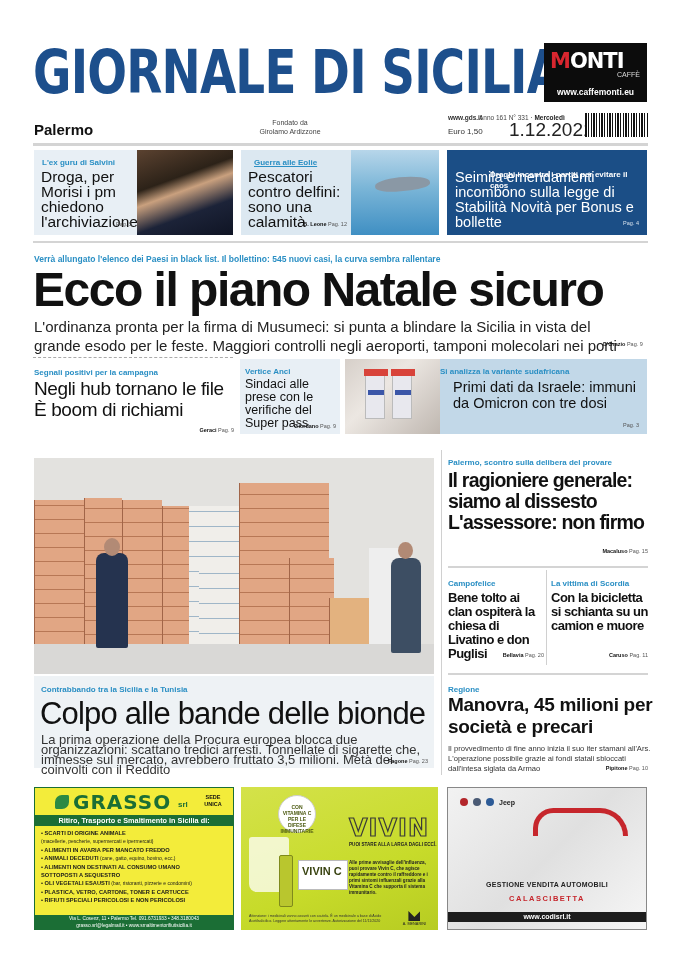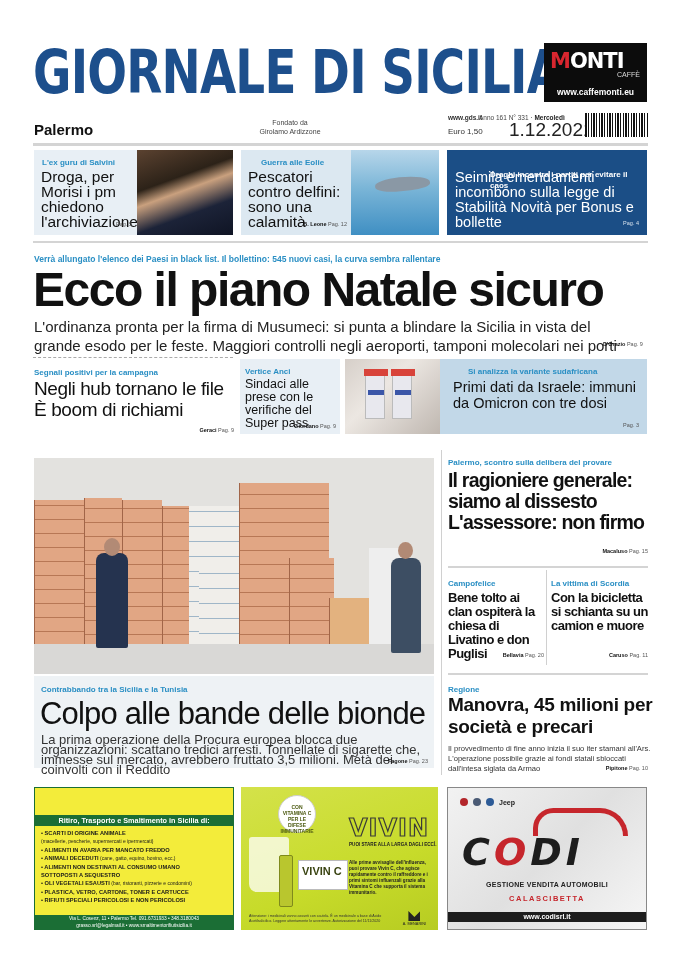--- a/index.html
+++ b/index.html
@@ -158,21 +158,21 @@
 <div class="abs rule" style="top:143px; width:615px;"></div>
 
 <div class="abs teaser" style="left:34px; top:150px; width:103px; height:85px;">
   <div class="abs kicker" style="left:8px; top:7px;">L'ex guru di Salvini</div>
   <div class="abs t-body" style="left:7px; top:19px; width:96px;">Droga, per Morisi i pm chiedono l'archiviazione</div>
   <div class="abs pag" style="right:5px; top:71px;">Pag. 5</div>
 </div>
 <div class="abs photo-man" style="left:137px; top:150px; width:96px; height:85px;"></div>
 
 <div class="abs teaser" style="left:241px; top:150px; width:110px; height:85px; background:#dce8f1;">
-  <div class="abs kicker" style="left:20px; top:7px;">Guerra alle Eolie</div>
+  <div class="abs kicker" style="left:13px; top:7px;text-decoration:underline;">Guerra alle Eolie</div>
   <div class="abs t-body" style="left:7px; top:19px; width:100px;">Pescatori contro delfini: sono una calamità</div>
   <div class="abs pag" style="right:4px; top:71px;"><b>B. Leone</b> <span>Pag. 12</span></div>
 </div>
 <div class="abs photo-dolphin" style="left:351px; top:150px; width:88px; height:85px;">
     <div class="dolphin"></div>
   </div>
 
 <div class="abs blue-box" style="left:447px; top:150px; width:200px; height:85px;">
   <div class="abs kicker" style="left:8px; top:19px;margin-left:35px;">Draghi incontra i partiti per evitare il caos</div>
   <div class="abs t-body" style="left:8px; top:20px; width:190px;">Seimila emendamenti incombono sulla legge di Stabilità Novità per Bonus e bollette</div>
@@ -195,21 +195,21 @@
   <div class="abs t-body" style="left:5px; top:19px; width:95px; font-size:12.5px; line-height:13px;">Sindaci alle prese con le verifiche del Super pass</div>
   <div class="abs pag" style="right:4px; top:64px;"><b>Giordano</b> <span>Pag. 9</span></div>
 </div>
 
 <div class="abs vaccine">
   <div class="vial" style="left:20px;"></div>
   <div class="vial" style="left:47px;"></div>
 </div>
 
 <div class="abs israel">
-  <div class="abs kicker" style="left:28px; top:7px;">Si analizza la variante sudafricana</div>
+  <div class="abs kicker" style="left:0; top:7px;">Si analizza la variante sudafricana</div>
   <div class="abs t-body" style="left:13px; top:20px; width:190px; font-size:14.5px; line-height:16px;">Primi dati da Israele: immuni da Omicron con tre dosi</div>
   <div class="abs pag" style="right:8px; top:63px;">Pag. 3</div>
 </div>
 
 <div class="abs boxes-photo">
   <div class="stack" style="left:0; top:42px; width:50px; height:145px;"></div>
   <div class="stack" style="left:50px; top:40px; width:38px; height:150px;"></div>
   <div class="stack" style="left:88px; top:42px; width:40px; height:148px;"></div>
   <div class="stack" style="left:128px; top:48px; width:60px; height:142px;"></div>
   <div class="white-stack" style="left:155px; top:48px; width:80px; height:140px;"></div>
@@ -248,20 +248,26 @@
 <div class="abs small-head" style="left:551px; top:591px; width:98px;">Con la bicicletta si schianta su un camion e muore</div>
 <div class="abs pag" style="left:590px; top:652px; width:58px;"><b>Caruso</b> <span>Pag. 11</span></div>
 <div class="abs rule" style="left:448px; top:673px; width:200px; height:2px;"></div>
 
 <div class="abs kicker reg-kicker">Regione</div>
 <div class="abs reg-head">Manovra, 45 milioni per società e precari</div>
 <div class="abs reg-sub">Il provvedimento di fine anno inizia il suo iter stamani all'Ars. L'operazione possibile grazie ai fondi statali sbloccati dall'intesa siglata da Armao</div>
 <div class="abs pag reg-pag"><b>Pipitone</b> <span>Pag. 10</span></div>
 
 <div class="abs grasso">
+  <div class="grasso-top">
+    <div class="grasso-leaf"></div>
+    <div class="grasso-name">GRASSO</div>
+    <div class="grasso-srl">srl</div>
+    <div class="grasso-sede" style="width:26px;">SEDE UNICA</div>
+  </div>
   <div class="grasso-bar">Ritiro, Trasporto e Smaltimento in Sicilia di:</div>
   <ul class="grasso-list">
     <li><b>• SCARTI DI ORIGINE ANIMALE</b><span class="sm"></span></li>
     <li><b></b><span class="sm">(macellerie, pescherie, supermercati e ipermercati)</span></li>
     <li><b>• ALIMENTI IN AVARIA PER MANCATO FREDDO</b><span class="sm"></span></li>
     <li><b>• ANIMALI DECEDUTI</b><span class="sm"> (cane, gatto, equino, bovino, ecc.)</span></li>
     <li><b>• ALIMENTI NON DESTINATI AL CONSUMO UMANO</b><span class="sm"></span></li>
     <li><b>  SOTTOPOSTI A SEQUESTRO</b><span class="sm"></span></li>
     <li><b>• OLI VEGETALI ESAUSTI</b><span class="sm"> (bar, ristoranti, pizzerie e condomini)</span></li>
     <li><b>• PLASTICA, VETRO, CARTONE, TONER E CARTUCCE</b><span class="sm"></span></li>
@@ -288,17 +294,16 @@
 </div>
 
 <div class="abs codi">
   <div class="codi-brands">
     <span class="codi-brand-dot" style="background:#b3262b;"></span>
     <span class="codi-brand-dot" style="background:#4a5a74;"></span>
     <span class="codi-brand-dot" style="background:#2d5b97;"></span>
     <span class="codi-jeep">Jeep</span>
   </div>
   <div class="codi-car"></div>
-  <div class="codi-logo"><span>C</span><span class="o">O</span><span>DI</span></div>
   <div class="codi-sub">GESTIONE VENDITA AUTOMOBILI</div>
   <div class="codi-city">CALASCIBETTA</div>
   <div class="codi-url">www.codisrl.it</div>
 </div>
 
 </body></html>

